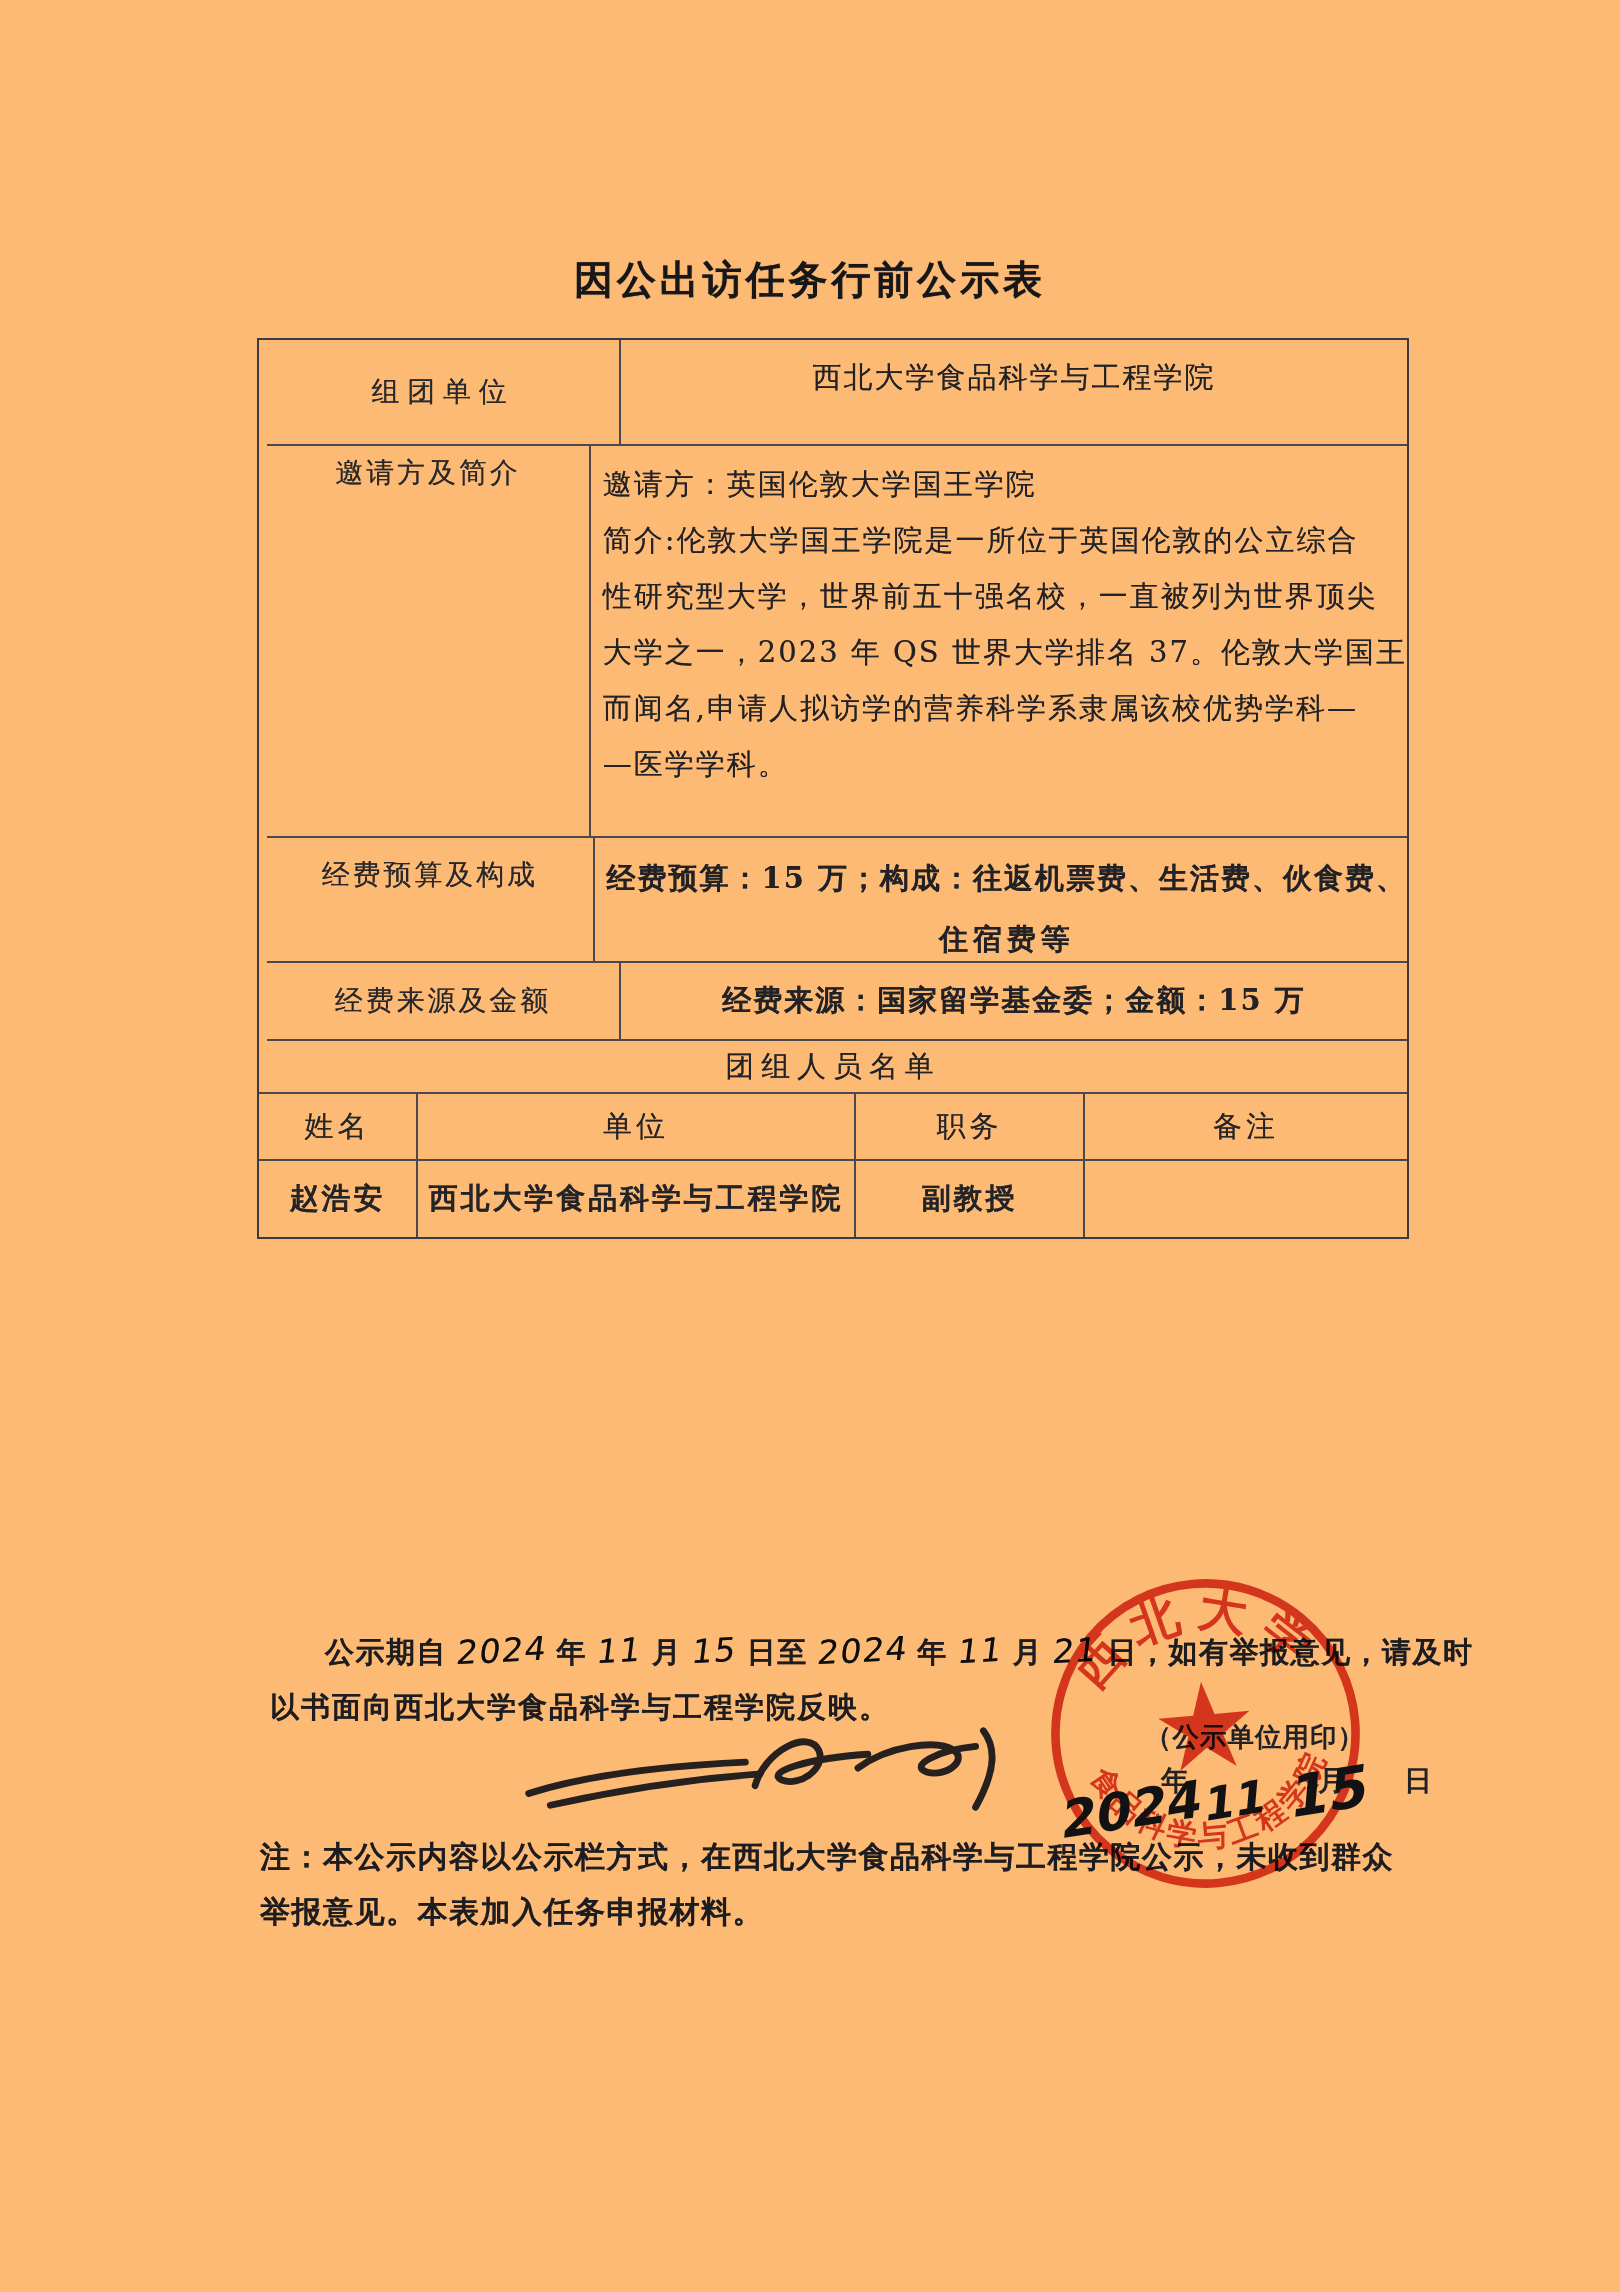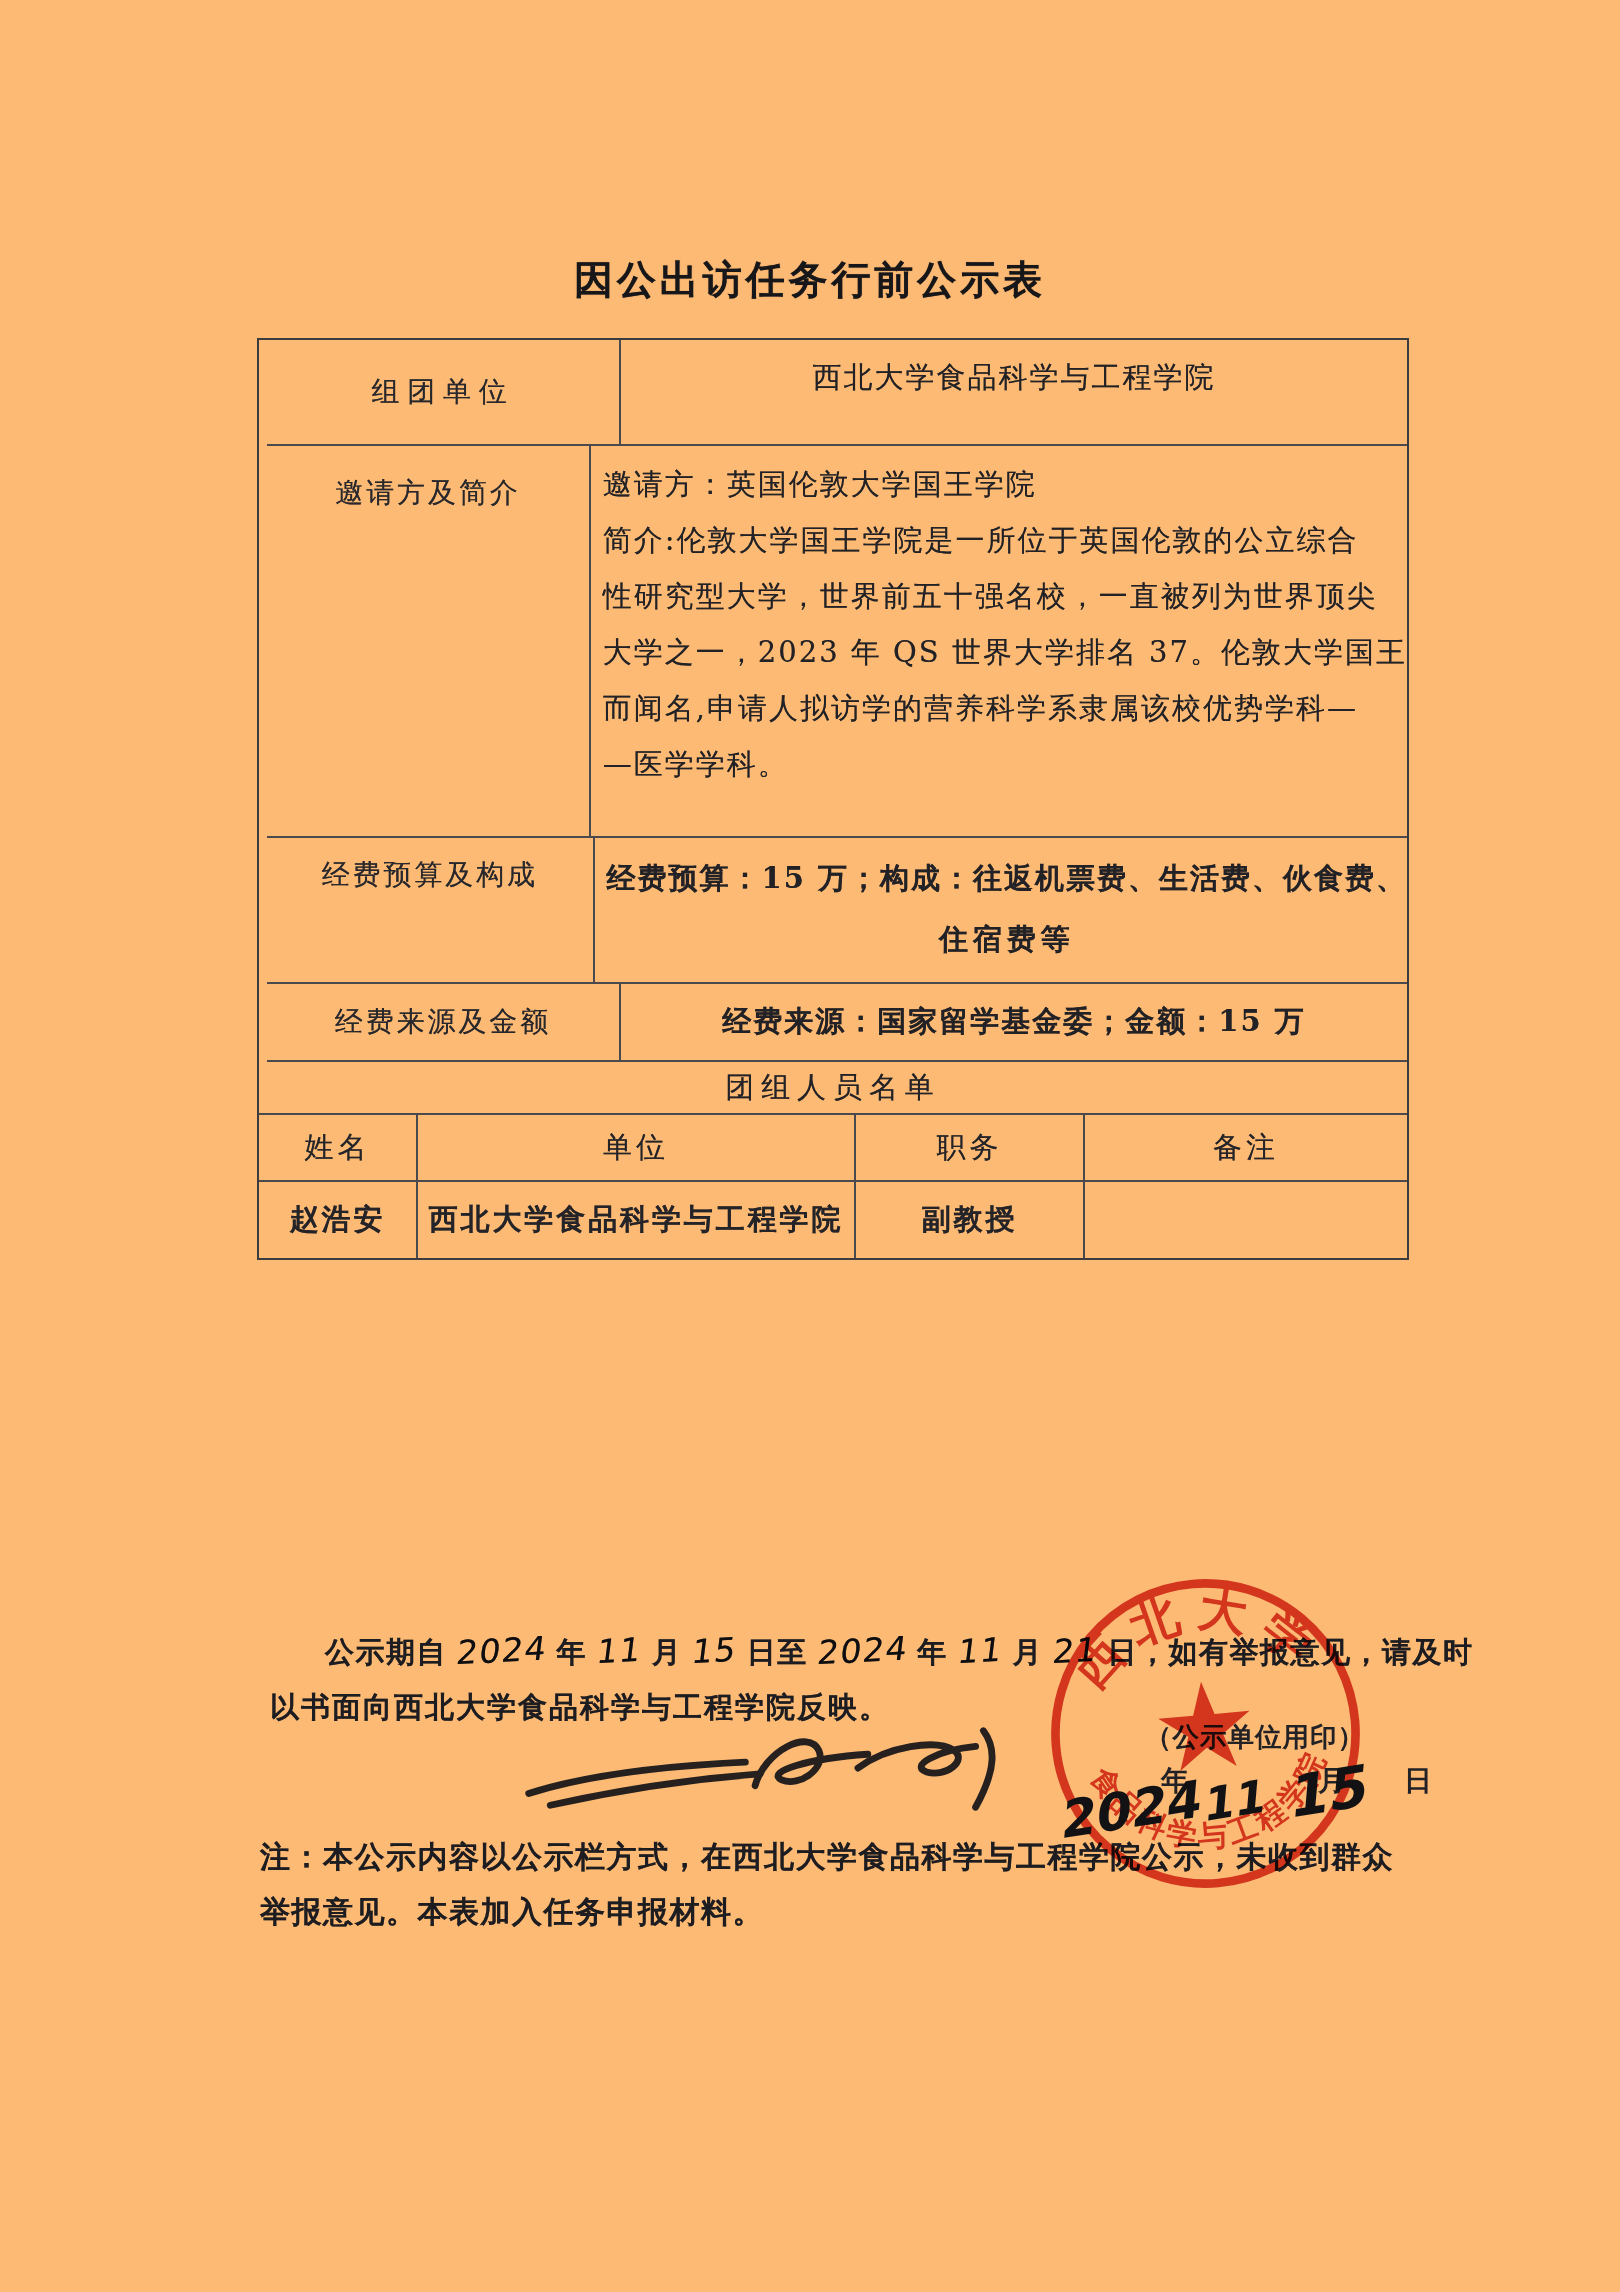--- a/index.html
+++ b/index.html
@@ -26,29 +26,29 @@
     width:354px;border-right:2px solid #4a4a4e;box-sizing:border-box;
     display:flex;flex-direction:column;align-items:center;
     font-size:28px;letter-spacing:2.9px;color:#28282c;
   }
   .tvalue{flex:1;box-sizing:border-box;font-size:29px;letter-spacing:2px;color:#222226;}
   .ln{white-space:nowrap;}
   .r1{height:106px;}
   .r1 .tlabel{justify-content:center;letter-spacing:7.8px;}
   .r1 .tvalue{display:flex;flex-direction:column;justify-content:flex-start;align-items:center;padding-top:17.6px;}
   .r2{height:392px;}
-  .r2 .tlabel{padding-top:28px;}
+  .r2 .tlabel{padding-top:8px;}
   .r2 .tvalue{padding:9.8px 0 0 11.8px;line-height:56px;}
   .r3{height:204px;}
   .r3 .tlabel{padding-top:21.6px;}
   .r3 .tvalue{padding:7.8px 0 0 11.8px;line-height:66px;font-weight:bold;}
   .r4{height:186px;}
   .r4 .tlabel{padding-top:19.6px;line-height:63px;letter-spacing:3.9px;}
   .r4 .tvalue{padding:9.8px 0 0 11.8px;line-height:62px;font-weight:bold;}
-  .r5{height:146px;justify-content:center;}
+  .r5{height:125px;justify-content:center;}
   .r5 .tlabel{padding-top:17.6px;}
   .r5 .tvalue{padding:9.8px 0 0 11.8px;line-height:61px;font-weight:bold;}
   .r5 .tvalue .ln:nth-child(2){text-align:center;letter-spacing:4.9px;}
   .r6{height:78px;}
   .r6 .tlabel{justify-content:center;}
   .r6 .tvalue{display:flex;align-items:center;justify-content:center;font-weight:bold;}
   .rspan{
     height:51px;display:flex;align-items:center;justify-content:center;
     border-bottom:2px solid #4a4a4e;font-size:29px;letter-spacing:6.9px;color:#232327;
   }

